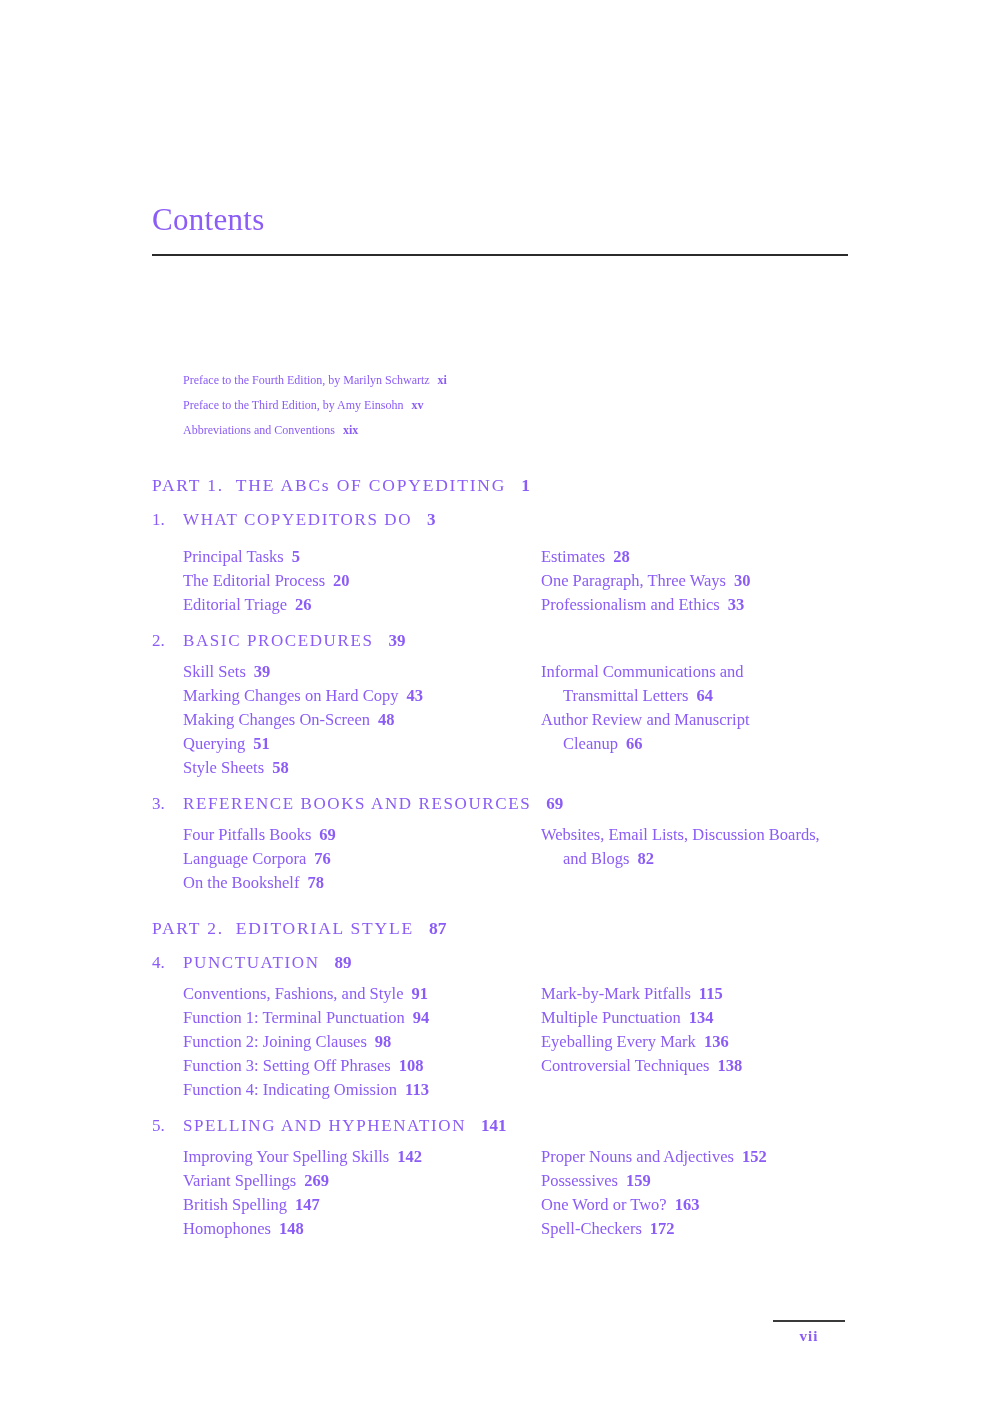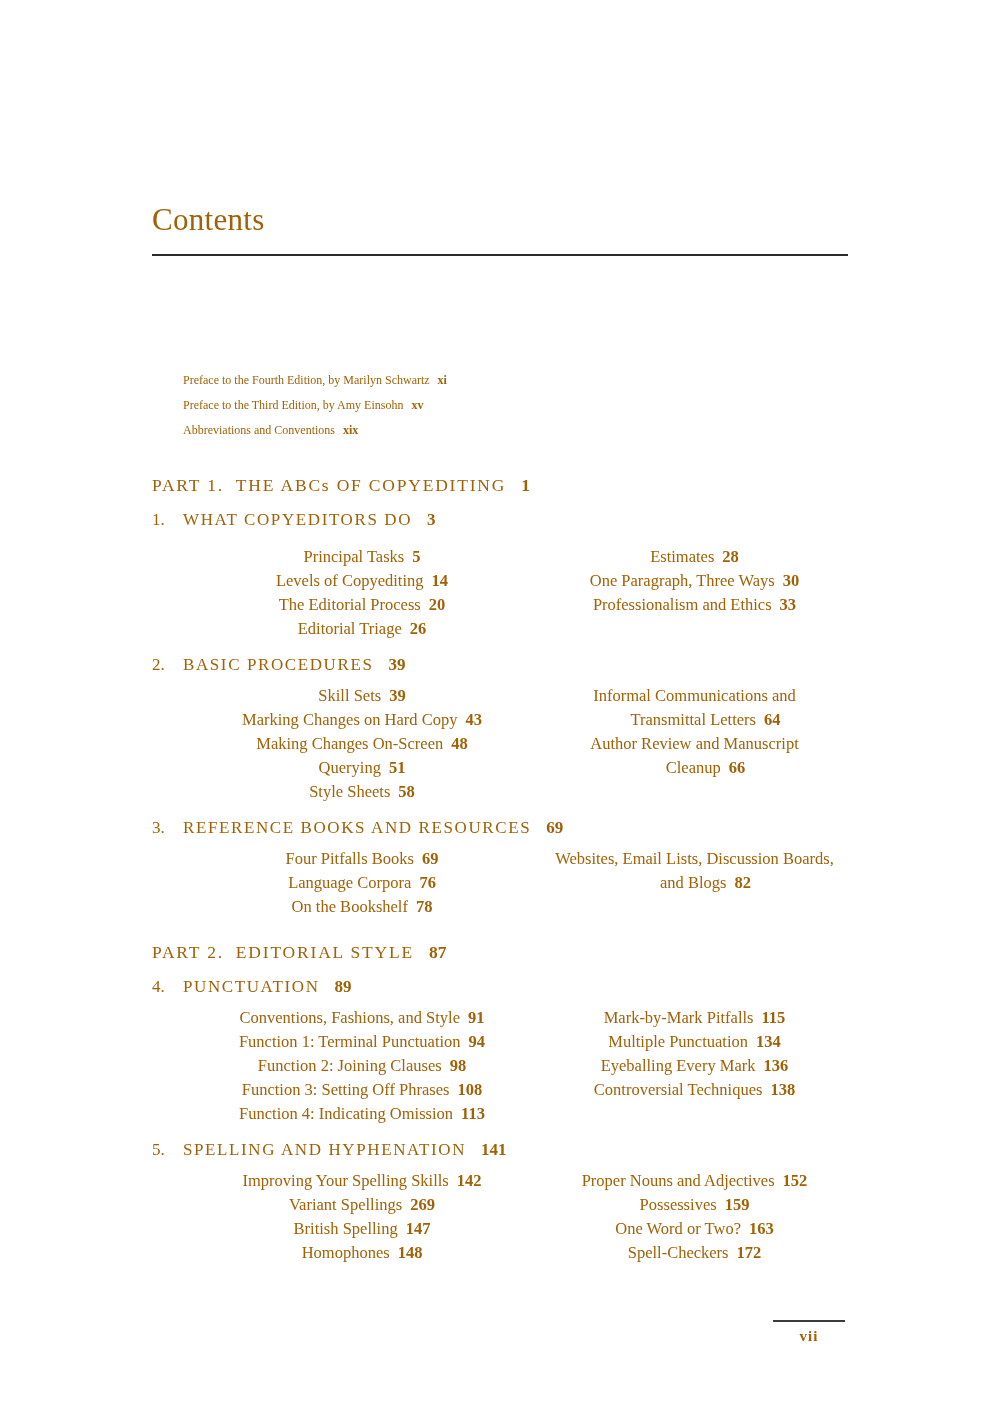--- a/index.html
+++ b/index.html
@@ -1,18 +1,18 @@
 <!DOCTYPE html>
 <html><head>
 <meta charset="utf-8">
 <style>
   html,body { margin:0; padding:0; background:#ffffff; }
   .sheet {
     position:relative; width:1000px; height:1428px; background:#ffffff;
-    font-family:"Liberation Serif","DejaVu Serif",serif; color:#a16207;
+    font-family:"Liberation Serif","DejaVu Serif",serif; color:#8b5cf6;
     overflow:hidden;
   }
   .content { position:absolute; left:152px; top:0; width:696px; }
 
   .doc-title { margin:0; padding-top:203px; font-size:31px; font-weight:400;
     line-height:34px; letter-spacing:0.3px; }
   .title-rule { margin:17px 0 0 0; border:0; border-top:2px solid #2b2b2b; height:0; }
 
   .front { margin:112px 0 0 0; padding-left:31px; font-size:12px; line-height:25px; }
 
@@ -20,21 +20,21 @@
     letter-spacing:1.8px; font-weight:400; }
   .part-title { margin-left:12px; }
 
   .chapter { margin-top:13px; }
   .chapter-heading { font-size:17px; line-height:22px; letter-spacing:1.6px; font-weight:400; }
   .ch-num { display:inline-block; min-width:31px; letter-spacing:0; }
 
   .h-page { font-weight:700; margin-left:15px; letter-spacing:0; }
 
   .entries { margin-top:8px; padding-left:31px; display:grid;
-    grid-template-columns:358px auto; font-size:16.5px; line-height:24px;text-align:center; }
+    grid-template-columns:358px auto; font-size:16.5px; line-height:24px; }
   .entries.first { margin-top:14px; }
   .col { min-width:0; }
   .entry { white-space:nowrap; }
   .entry .l2 { padding-left:22px; }
   .page-num { font-weight:700; margin-left:8px; }
 
   .footer-rule { position:absolute; left:773px; top:1320px; width:72px;
     border:0; border-top:2px solid #3a3a3a; margin:0; }
   .folio { position:absolute; left:761px; top:1328px; width:96px; text-align:center;
     font-size:15px; font-weight:700; letter-spacing:1px; }
@@ -64,21 +64,20 @@
       <span class="part-num">PART 1.</span><span class="part-title">THE ABCs OF COPYEDITING</span><span class="h-page">1</span>
     </div>
 
     <div class="chapter">
       <div class="chapter-heading">
         <span class="ch-num">1.</span><span class="ch-title">WHAT COPYEDITORS DO</span><span class="h-page">3</span>
       </div>
       <div class="entries first">
         <div class="col">
           <div class="entry"><span>Principal Tasks</span><span class="page-num">5</span></div>
-          <div class="entry"><span>Levels of Copyediting</span><span class="page-num">14</span></div>
           <div class="entry"><span>The Editorial Process</span><span class="page-num">20</span></div>
           <div class="entry"><span>Editorial Triage</span><span class="page-num">26</span></div>
         </div>
         <div class="col">
           <div class="entry"><span>Estimates</span><span class="page-num">28</span></div>
           <div class="entry"><span>One Paragraph, Three Ways</span><span class="page-num">30</span></div>
           <div class="entry"><span>Professionalism and Ethics</span><span class="page-num">33</span></div>
         </div>
       </div>
     </div>

